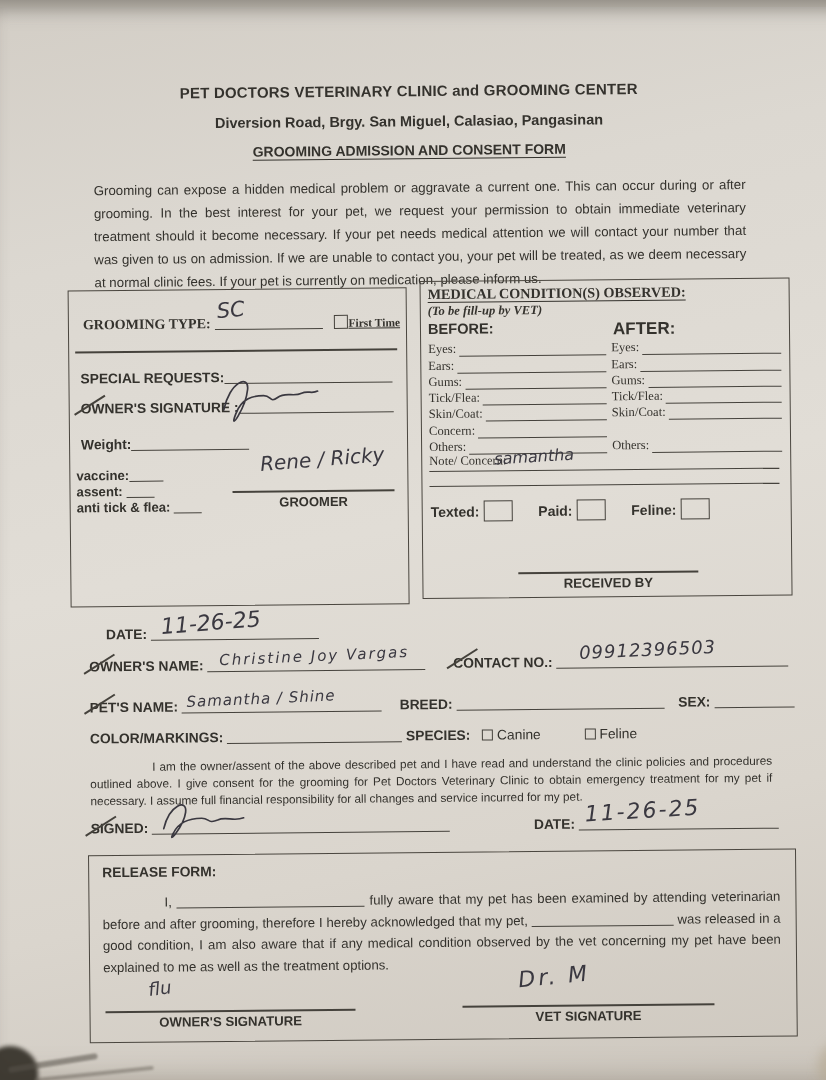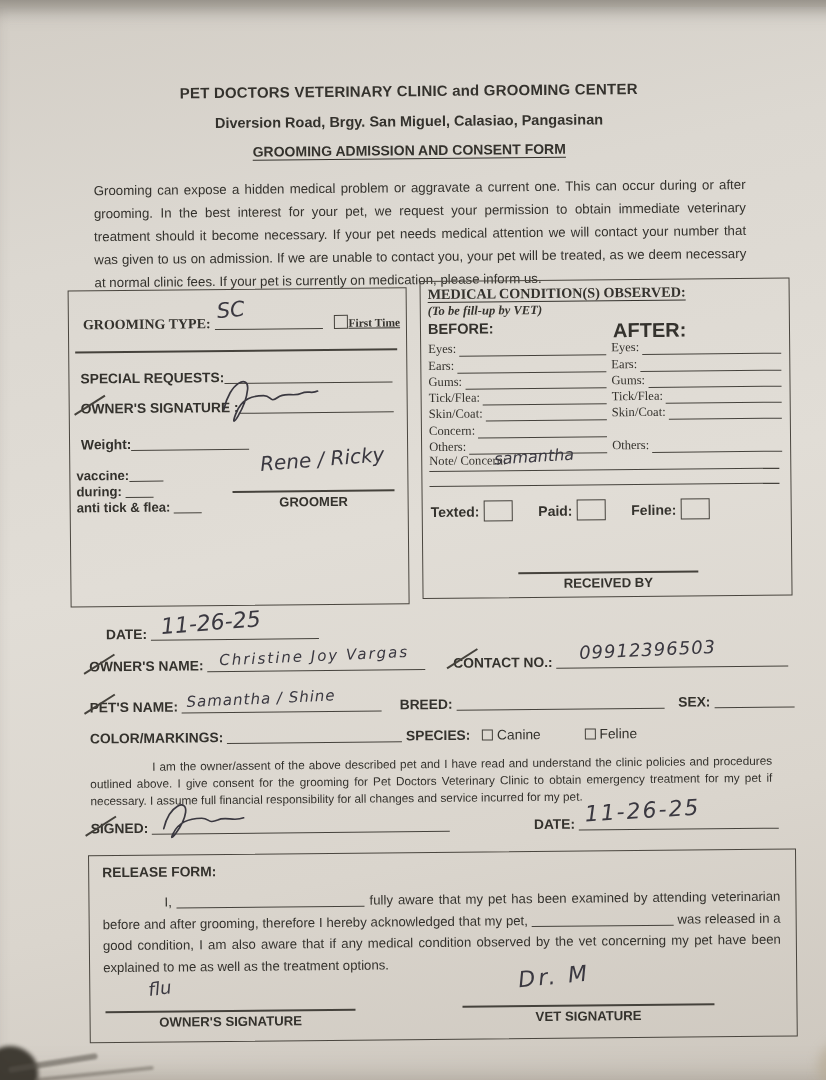--- a/index.html
+++ b/index.html
@@ -59,34 +59,34 @@
       <svg class="abs" style="left:140px;top:78px;" width="130" height="70" viewBox="0 0 130 70">
         <path class="scribble" d="M14 42 C20 14, 40 6, 38 22 C36 40, 18 66, 26 46 C32 30, 44 28, 54 28 C62 28, 60 36, 68 30 C76 24, 84 30, 92 26 C98 23, 102 27, 108 24"></path>
       </svg>
 
       <div class="abs" style="left:11px;top:146px;font-size:13.8px;">
         <span class="b">Weight:</span><span class="blank" style="width:118px;"></span>
       </div>
 
       <div class="abs" style="left:6px;top:177px;font-size:13.2px;line-height:15.8px;">
         <div><span class="b">vaccine:</span><span class="blank" style="width:34px;"></span></div>
-        <div><span class="b">during:</span> <span class="blank" style="width:28px;"></span></div>
+        <div><span class="b">assent:</span> <span class="blank" style="width:28px;"></span></div>
         <div><span class="b">anti tick &amp; flea:</span> <span class="blank" style="width:28px;"></span></div>
       </div>
 
       <div class="abs hand" style="left:172px;top:158px;width:160px;text-align:center;font-size:20px;transform:rotate(-4deg);">Rene / Ricky</div>
       <div class="abs" style="left:162px;top:201px;width:162px;height:1.5px;background:#45423c;"></div>
       <div class="abs b" style="left:162px;top:205px;width:162px;text-align:center;font-size:13px;">GROOMER</div>
     </div>
 
     <div class="box serif" style="left:422px;top:281px;width:368px;height:316px;">
       <div class="abs b" style="left:7px;top:4px;font-size:14.2px;"><span style="border-bottom:1.7px solid #34322d;">MEDICAL CONDITION(S) OBSERVED:</span></div>
       <div class="abs b" style="left:7px;top:22px;font-size:12.6px;font-style:italic;">(To be fill-up by VET)</div>
       <div class="abs b" style="left:7px;top:39px;font-size:14.6px;font-family:'Liberation Sans',sans-serif;">BEFORE:</div>
-      <div class="abs b" style="left:192px;top:39px;font-size:20px;font-family:'Liberation Sans',sans-serif;">AFTER:</div>
+      <div class="abs b" style="left:192px;top:39px;font-size:17px;font-family:'Liberation Sans',sans-serif;">AFTER:</div>
 
       <div class="abs" style="left:7px;top:59px;width:178px;">
         <div class="mrow">
             <span>Eyes:</span>
             <span class="blank"></span>
           </div>
         <div class="mrow">
             <span>Ears:</span>
             <span class="blank"></span>
           </div>

